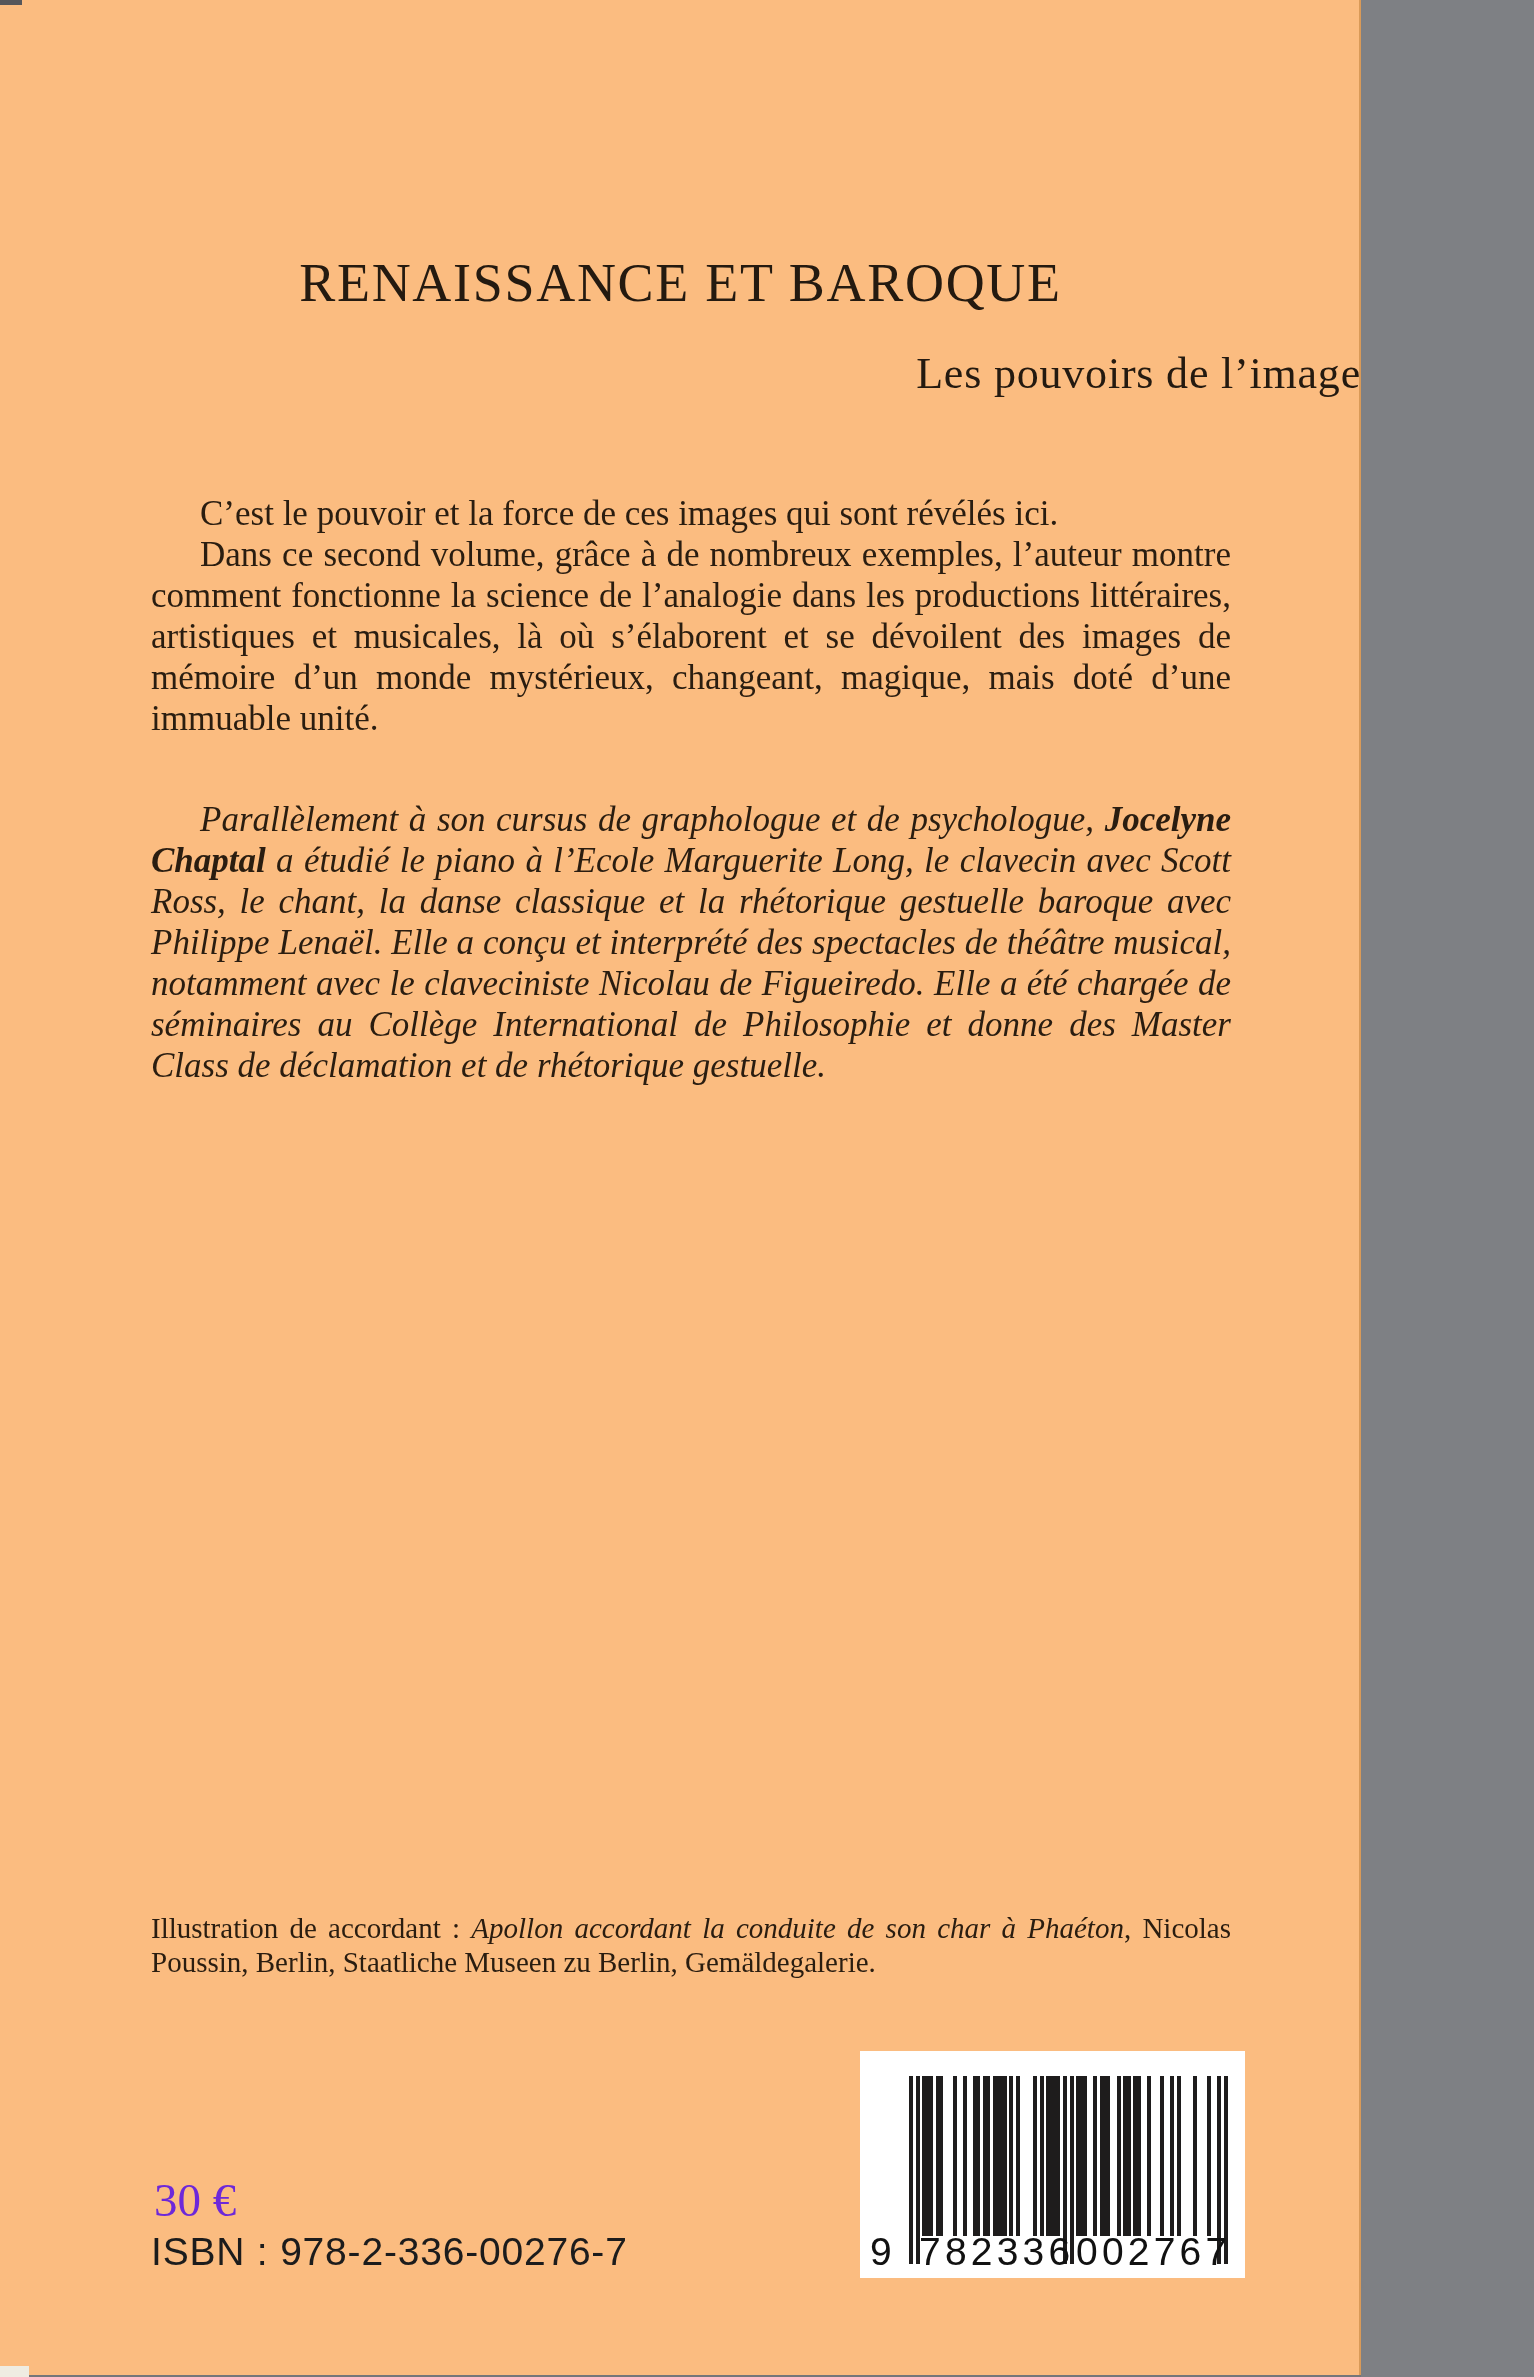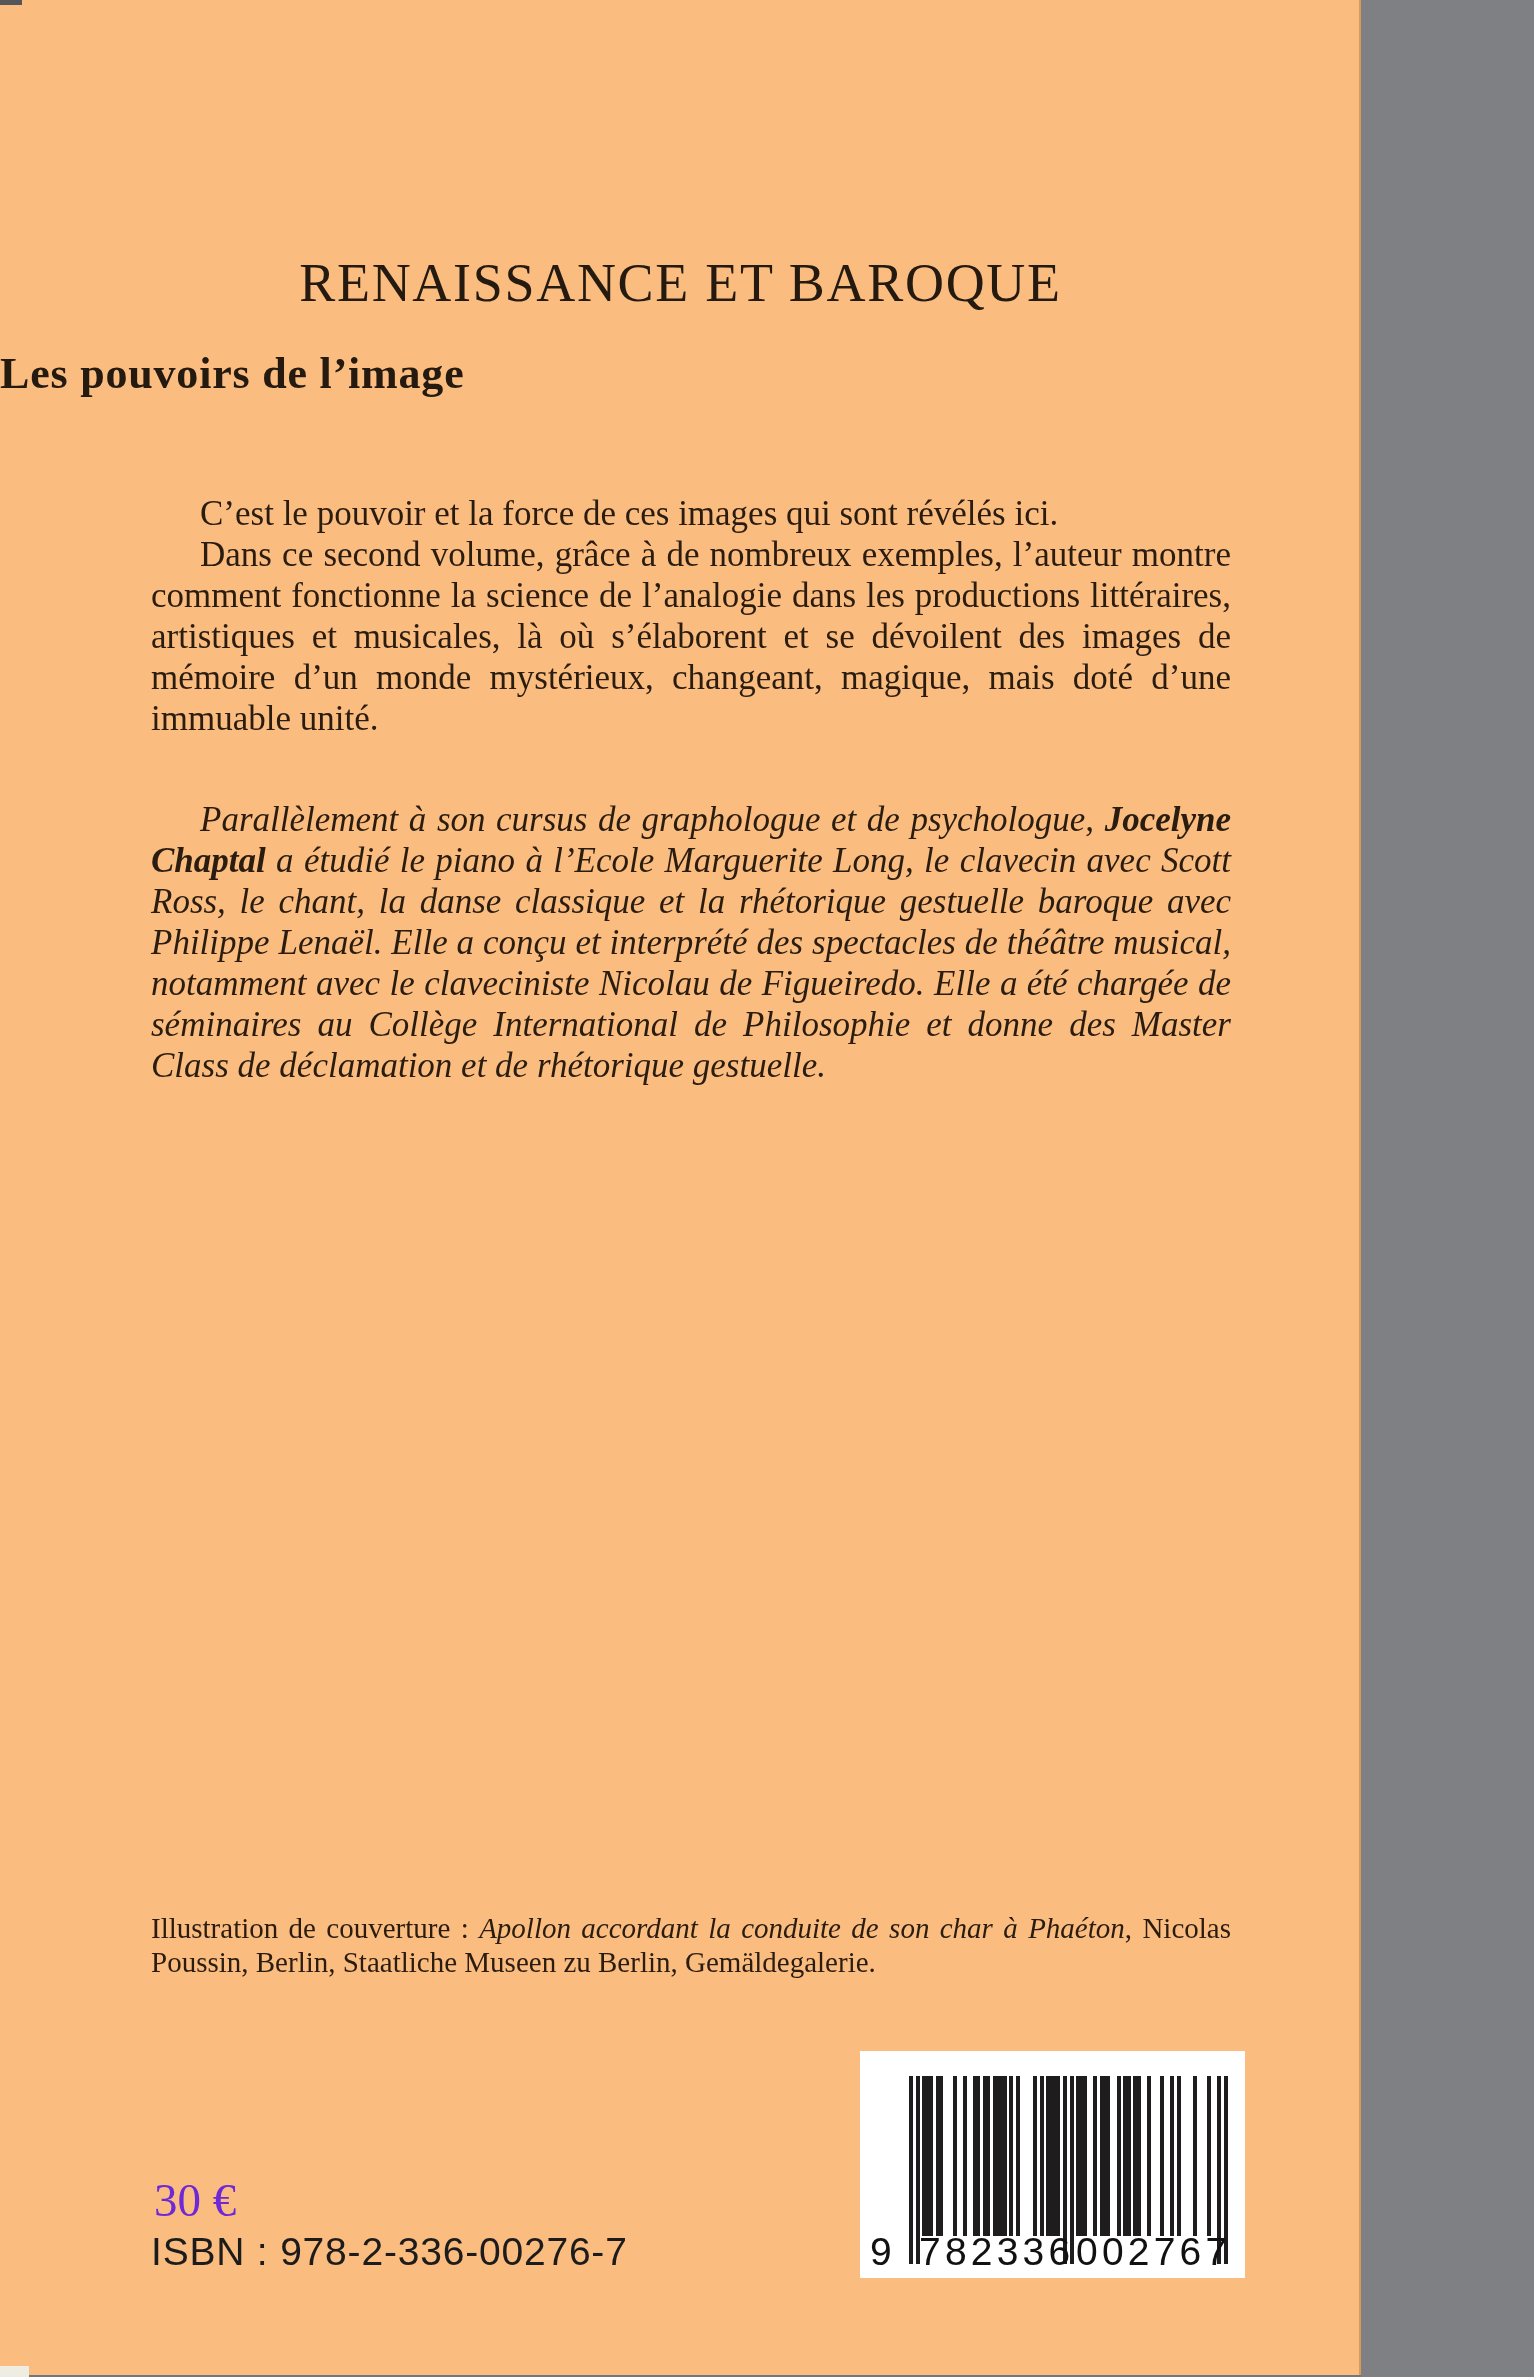--- a/index.html
+++ b/index.html
@@ -42,22 +42,22 @@
   
   .book-title {
     position: absolute; top: 252px; left: 0; width: 100%;
     text-align: center;
     font-size: 54px; font-weight: 400;
     letter-spacing: 1.7px;
     color: #241a10;
   }
   .book-subtitle {
     position: absolute; top: 348px; left: 0; width: 100%;
-    text-align: left;
-    font-size: 44px; font-weight: 700;
+    text-align: right;
+    font-size: 44px; font-weight: 400;
     letter-spacing: 0.8px;
     color: #241a10;
   }
 
   
   .text-col {
     position: absolute; left: 151px; top: 493px;
     width: 1080px;
     color: #2a1d10;
   }
@@ -136,21 +136,21 @@
 
   <h1 class="book-title">RENAISSANCE ET BAROQUE</h1>
   <h2 class="book-subtitle">Les pouvoirs de l’image</h2>
 
   <div class="text-col">
     <p>C’est le pouvoir et la force de ces images qui sont révélés ici.</p>
     <p>Dans ce second volume, grâce à de nombreux exemples, l’auteur montre comment fonctionne la science de l’analogie dans les productions littéraires, artistiques et musicales, là où s’élaborent et se dévoilent des images de mémoire d’un monde mystérieux, changeant, magique, mais doté d’une immuable unité.</p>
     <p class="bio"><span>Parallèlement à son cursus de graphologue et de psychologue, </span><span class="author-name">Jocelyne Chaptal</span><span> a étudié le piano à l’Ecole Marguerite Long, le clavecin avec Scott Ross, le chant, la danse classique et la rhétorique gestuelle baroque avec Philippe Lenaël. Elle a conçu et interprété des spectacles de théâtre musical, notamment avec le claveciniste Nicolau de Figueiredo. Elle a été chargée de séminaires au Collège International de Philosophie et donne des Master Class de déclamation et de rhétorique gestuelle.</span></p>
   </div>
 
-  <p class="credit"><span>Illustration de couverture : </span><span class="artwork">Apollon accordant la conduite de son char à Phaéton</span><span>, Nicolas Poussin, Berlin, Staatliche Museen zu Berlin, Gemäldegalerie.</span></p>
+  <p class="credit"><span>Illustration de accordant : </span><span class="artwork">Apollon accordant la conduite de son char à Phaéton</span><span>, Nicolas Poussin, Berlin, Staatliche Museen zu Berlin, Gemäldegalerie.</span></p>
 
   <div class="price" style="color: #6d28d9;">30 €</div>
   <div class="isbn">ISBN : 978-2-336-00276-7</div>
 
   <div class="barcode-box">
     <div class="bars">
         <div class="bar tall" style="left: 0px; width: 3.9px;"></div>
         <div class="bar tall" style="left: 6.7px; width: 3.9px;"></div>
         <div class="bar" style="left: 13.4px; width: 3.9px;"></div>
         <div class="bar" style="left: 16.7px; width: 3.9px;"></div>

